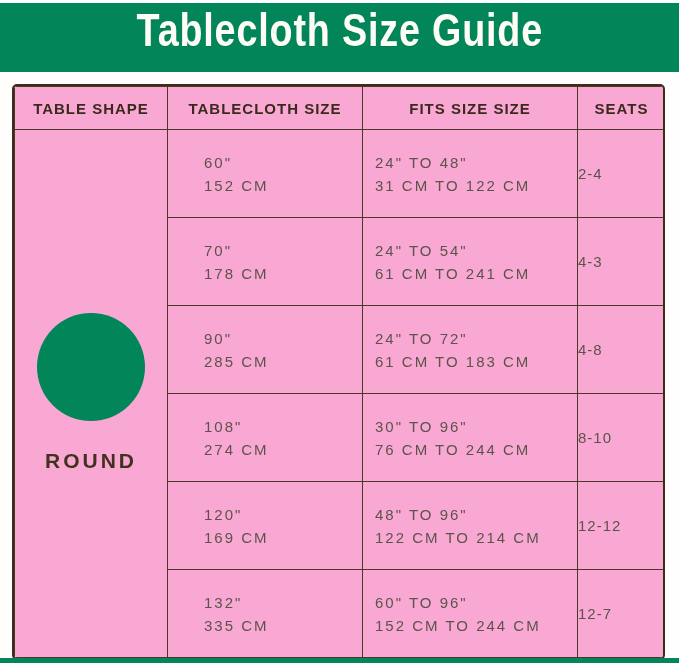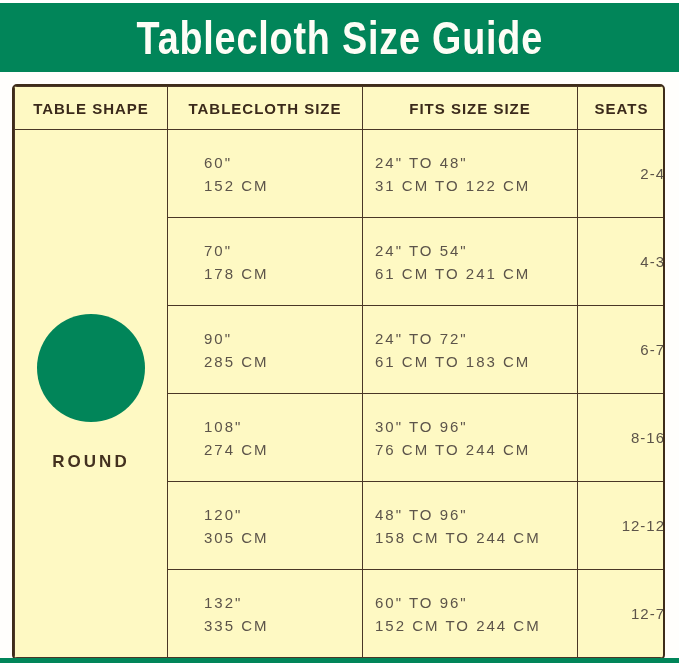--- a/index.html
+++ b/index.html
@@ -8,38 +8,37 @@
     background: #fffefc;
     font-family: "Liberation Sans", sans-serif;
     overflow: hidden;
     position: relative;
   }
   .top-gap { height: 3px; background: #ffffff; }
   .title-band {
     height: 69px;
     background: #018559;
     display: flex;
-    align-items: center;
     justify-content: center;
   }
   .title-band h1 {
     color: #fdfdf6;
     font-size: 46px;
     font-weight: bold;
     letter-spacing: 1px;
     transform: scaleX(0.82);
     white-space: nowrap;
     text-shadow: 0 1px 0 rgba(0,0,0,0.08);
   }
   .table-frame {
     margin: 12px 14px 0 12px;
     border: 2px solid #3e2c1a;
     border-radius: 5px;
     overflow: hidden;
-    background: #fef9c3;
+    background: #f9a8d4;
   }
   table {
     width: 100%;
     border-collapse: collapse;
     table-layout: fixed;
   }
   th, td { border: 1.5px solid #4a3726; }
   thead tr { height: 43px; }
   th {
     font-size: 15px;
@@ -52,32 +51,32 @@
   tbody tr { height: 88px; }
   td {
     vertical-align: middle;
     font-size: 15px;
     color: #5c544a;
     letter-spacing: 2px;
     line-height: 23px;
   }
   td.cell-size { padding-left: 36px; }
   td.cell-fits { padding-left: 12px; }
-  td.cell-seats { text-align: right; letter-spacing: 1px; }
+  td.cell-seats { text-align: left; letter-spacing: 1px; }
   td.cell-shape { text-align: center; vertical-align: middle; }
   .shape-group { display: inline-block; }
   .round-circle {
     width: 108px; height: 108px;
     border-radius: 50%;
     background: #018559;
     margin: 0 auto;
   }
   .shape-label {
     margin-top: 28px;
-    font-size: 17px;
+    font-size: 21px;
     font-weight: bold;
     letter-spacing: 3px;
     color: #43311f;
   }
   .bottom-strip {
     position: absolute;
     left: 0; bottom: 0;
     width: 679px; height: 5px;
     background: #018559;
   }
@@ -115,30 +114,30 @@
           <td class="cell-seats"><span>2-4</span></td>
         </tr>
         <tr>
           <td class="cell-size"><span>70"</span><br><span>178 CM</span></td>
           <td class="cell-fits"><span>24" TO 54"</span><br><span>61 CM TO 241 CM</span></td>
           <td class="cell-seats"><span>4-3</span></td>
         </tr>
         <tr>
           <td class="cell-size"><span>90"</span><br><span>285 CM</span></td>
           <td class="cell-fits"><span>24" TO 72"</span><br><span>61 CM TO 183 CM</span></td>
-          <td class="cell-seats"><span>6-7</span></td>
+          <td class="cell-seats"><span>4-8</span></td>
         </tr>
         <tr>
           <td class="cell-size"><span>108"</span><br><span>274 CM</span></td>
           <td class="cell-fits"><span>30" TO 96"</span><br><span>76 CM TO 244 CM</span></td>
-          <td class="cell-seats"><span>8-16</span></td>
+          <td class="cell-seats"><span>8-10</span></td>
         </tr>
         <tr>
-          <td class="cell-size"><span>120"</span><br><span>305 CM</span></td>
-          <td class="cell-fits"><span>48" TO 96"</span><br><span>158 CM TO 244 CM</span></td>
+          <td class="cell-size"><span>120"</span><br><span>169 CM</span></td>
+          <td class="cell-fits"><span>48" TO 96"</span><br><span>122 CM TO 214 CM</span></td>
           <td class="cell-seats"><span>12-12</span></td>
         </tr>
         <tr>
           <td class="cell-size"><span>132"</span><br><span>335 CM</span></td>
           <td class="cell-fits"><span>60" TO 96"</span><br><span>152 CM TO 244 CM</span></td>
           <td class="cell-seats"><span>12-7</span></td>
         </tr>
       </tbody>
   </table>
 </div>

